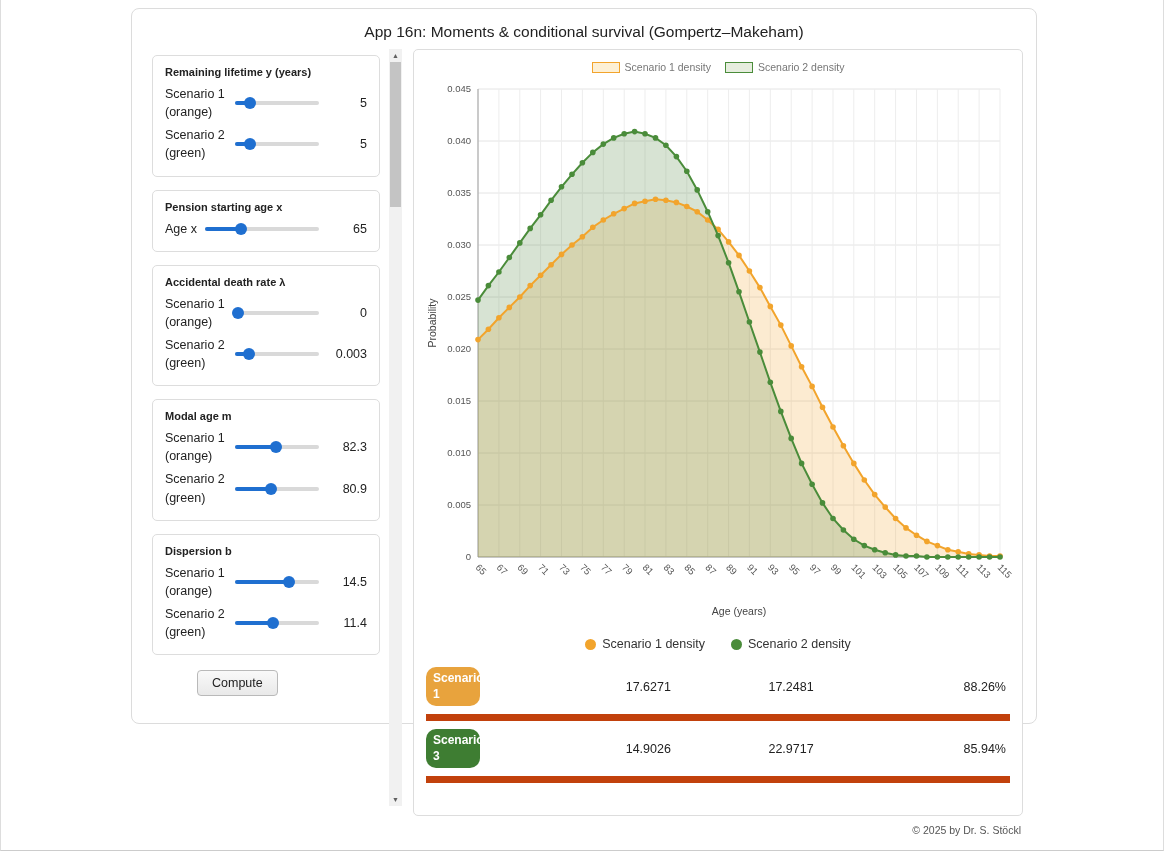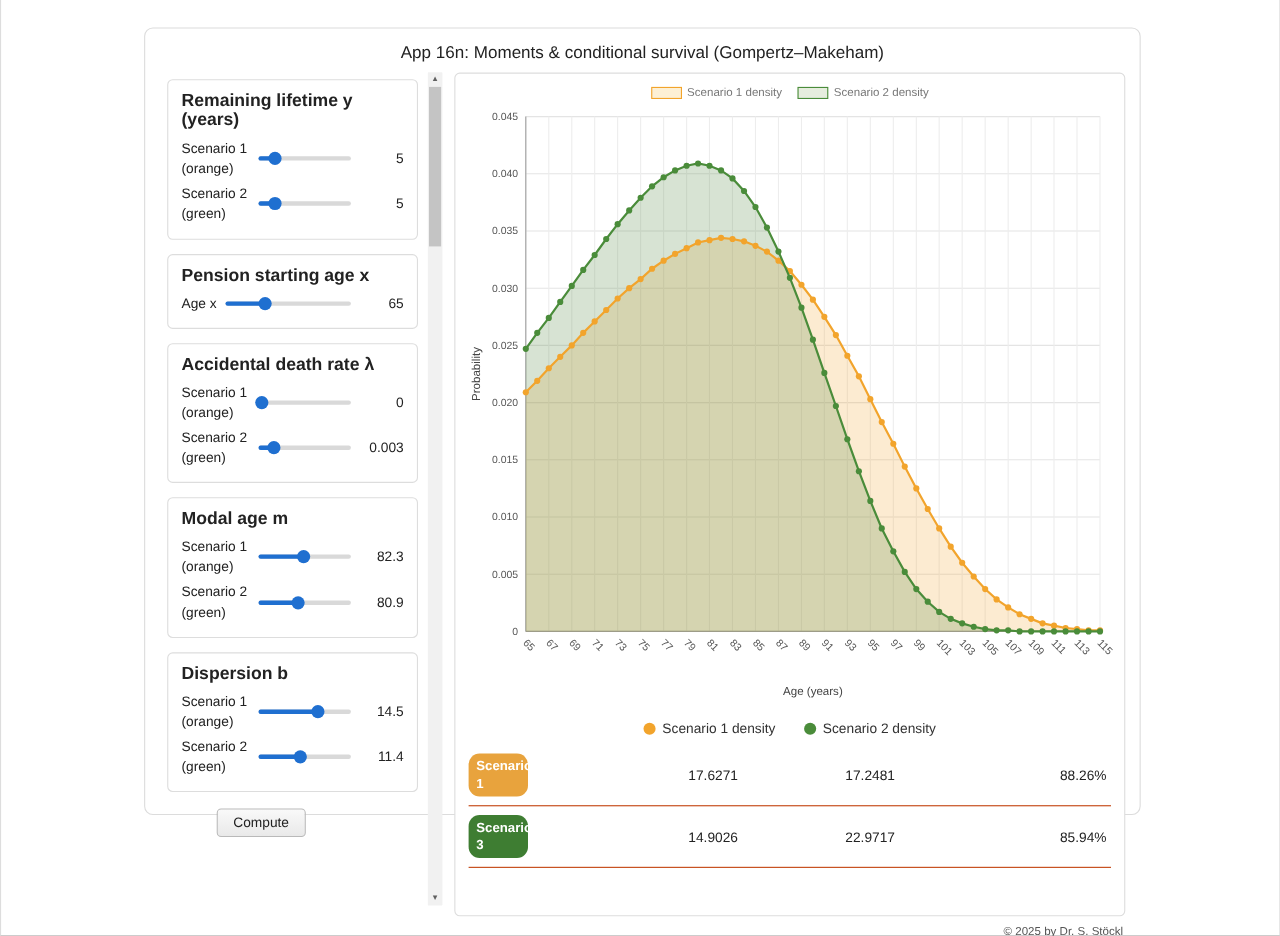--- a/index.html
+++ b/index.html
@@ -1,29 +1,29 @@
 <!DOCTYPE html>
 <html><head>
 <meta charset="utf-8">
 <style>
   * { box-sizing: border-box; margin: 0; padding: 0; }
   html,body { width:1164px; height:851px; background:#fff; overflow:hidden;
     font-family:"Liberation Sans", sans-serif; color:#222; }
   .viewport { position:relative; width:1164px; height:851px;
     border-left:1px solid #ddd; border-right:1px solid #ddd; border-bottom:1px solid #ccc; }
-  .app-card { position:absolute; left:130px; top:25px; width:906px; height:716px;
+  .app-card { position:absolute; left:130px; top:8px; width:906px; height:716px;
     background:#fff; border:1px solid #dcdcdc; border-radius:8px; }
   .app-title { text-align:center; padding-top:14px; font-size:15.5px; color:#222; }
   .content { display:flex; margin-top:8px; padding:0 13px 0 20px; }
 
   
   .sidebar { width:228px; padding-top:6px; }
   .card { border:1px solid #ddd; border-radius:5px; background:#fff;
     padding:10px 12px 8px 12px; margin-bottom:13px; }
-  .card-title { font-weight:bold; font-size:16px; margin-bottom:7px; }
+  .card-title { font-weight:bold; font-size:11px; margin-bottom:7px; }
   .srow { display:flex; align-items:center; margin-bottom:5px;justify-content:flex-end; }
   .slabel { flex:0 0 auto; max-width:62px; font-size:12.5px; line-height:1.45; }
   .slider { position:relative; flex:1 1 auto; height:14px; margin:0 8px; cursor:pointer; }
   .sl-track { position:absolute; left:0; right:0; top:5px; height:4px; border-radius:2px; background:#d9d9d9; }
   .sl-fill  { position:absolute; left:0; top:5px; height:4px; border-radius:2px; background:#1f6fd0; }
   .sl-thumb { position:absolute; top:1px; width:12px; height:12px; margin-left:-6px;
     border-radius:50%; background:#1f6fd0; }
   .svalue { flex:0 0 40px; text-align:right; font-size:12.5px; }
   .compute { display:inline-block; margin-top:2px; padding:5px 14px; font-size:12.5px;
     font-family:"Liberation Sans",sans-serif; color:#222; cursor:pointer;
@@ -51,21 +51,21 @@
   .tick { font-size:9.5px; fill:#555; font-family:"Liberation Sans",sans-serif; }
   .axis-title { font-size:10.5px; fill:#444; font-family:"Liberation Sans",sans-serif; }
 
   
   .tbl { margin:2px 4px 0 4px; }
   .tbl-header { display:grid; grid-template-columns:92px 1.05fr 0.95fr 1.3fr;
     column-gap:8px; border-bottom:1px solid #777; padding:6px 0 9px 0; }
   .th { font-size:12.5px; font-weight:600; color:#333; text-align:center; line-height:1.35; align-self:center; }
   .th0 { text-align:left; }
   .tbl-row { display:grid; grid-template-columns:92px 1.05fr 0.95fr 1.3fr;
-    column-gap:8px; align-items:center; padding:8px 0; border-bottom:1px solid #c2410c; }
+    column-gap:8px; align-items:center; padding:8px 0; border-bottom:7px solid #c2410c; }
   .td0 { text-align:left; }
   .tdnum { text-align:right; font-size:12.5px; padding-right:4px; }
   .badge { display:inline-block; width:54px; padding:4px 7px; border-radius:10px;
     color:#fff; font-weight:bold; font-size:12px; line-height:1.3; }
   .footer { margin-top:8px; text-align:right; font-size:10.5px; color:#555; padding-right:2px; }
 </style>
 </head>
 <body>
 
 <div class="viewport">

